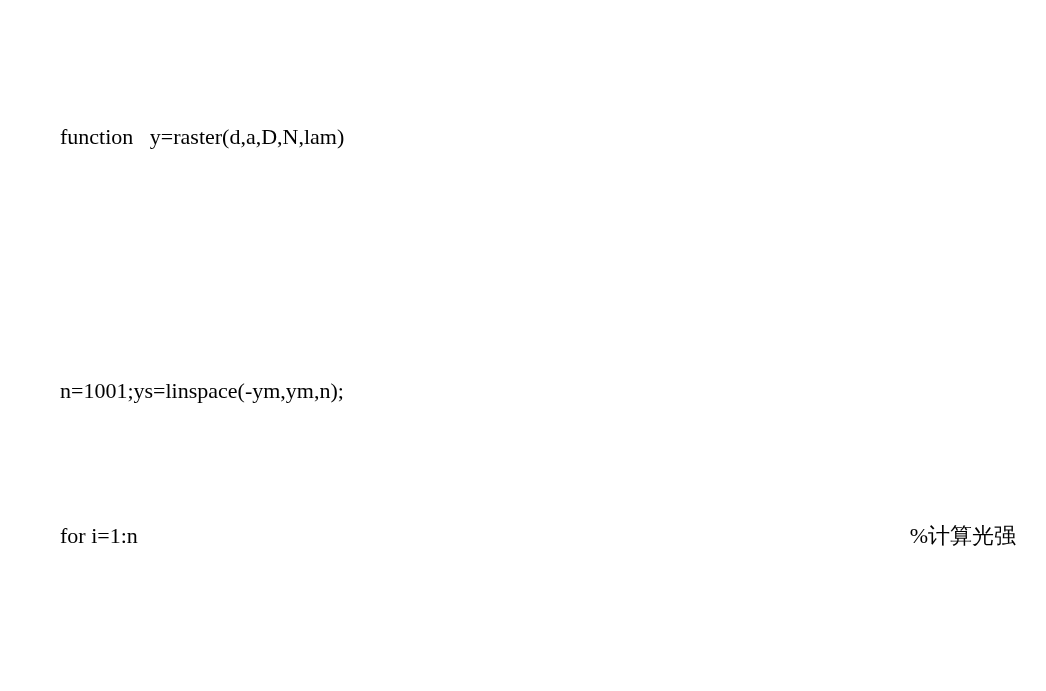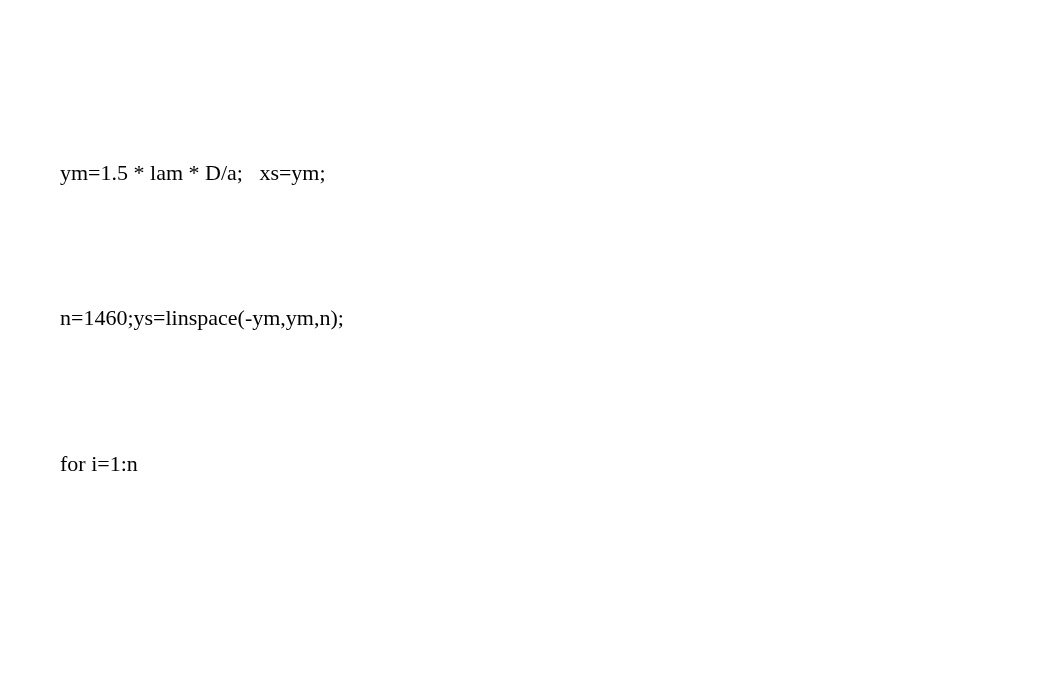--- a/index.html
+++ b/index.html
@@ -37,32 +37,36 @@
     .line-right {
       flex: 0 0 auto;
       padding-left: 40px;
     }
   </style>
 </head>
 <body>
 
 <div class="code-block">
 
-
   <div class="line">
-    <span class="line-left">ym=1.5 * lam * D/a;   xs=ym;</span>
+    <span class="line-left">function   y=raster(d,a,D,N,lam)</span>
+    <span class="line-right"></span>
   </div>
 
   <div class="line">
-    <span class="line-left">n=1460;ys=linspace(-ym,ym,n);</span>
+  </div>
+
+  <div class="line">
+    <span class="line-left">n=1001;ys=linspace(-ym,ym,n);</span>
     <span class="line-right"></span>
   </div>
 
   <div class="line">
     <span class="line-left">for i=1:n</span>
+    <span class="line-right">%计算光强</span>
   </div>
 
   
 
   
 
   
 
   
 

